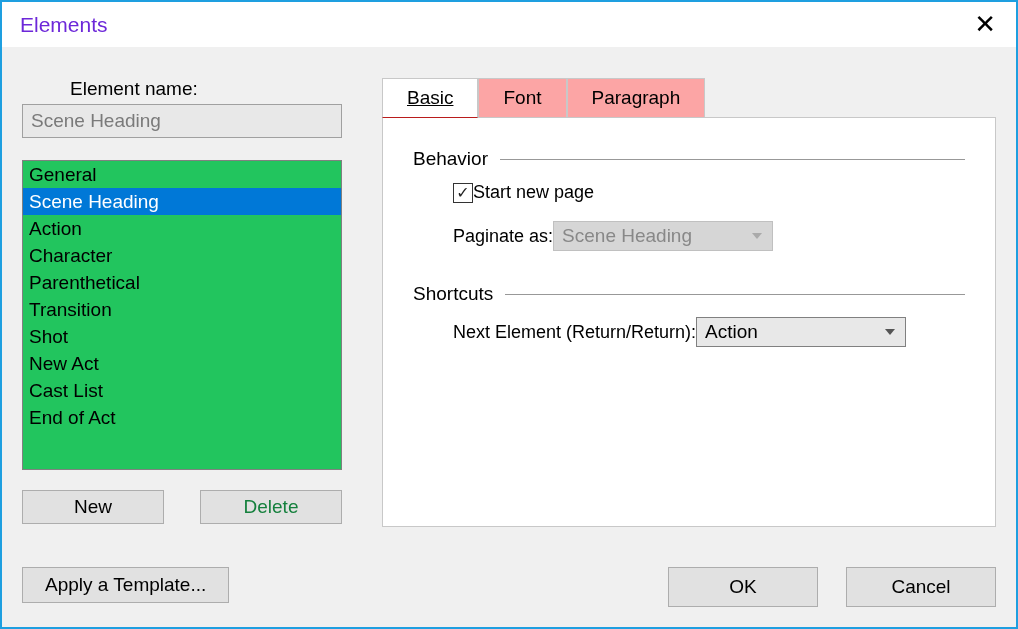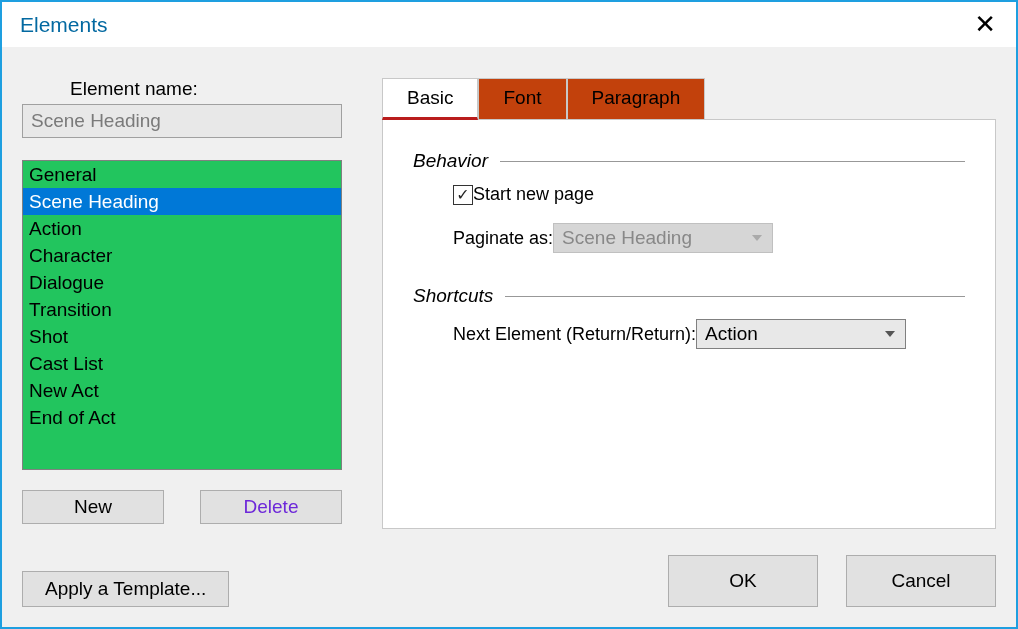--- a/index.html
+++ b/index.html
@@ -20,21 +20,21 @@
       height: 46px;
       background: #fff;
       display: flex;
       align-items: center;
       justify-content: space-between;
       padding: 0 12px 0 18px;
       border-bottom: 1px solid #f0f0f0;
     }
     .title {
       font-size: 21px;
-      color: #0369a1;
+      color: #6d28d9;
     }
     .close-x {
       font-size: 26px;
       cursor: pointer;
       padding: 0 8px;
       font-family: Arial, sans-serif;
       font-weight: normal;
     }
     .content {
       padding: 30px 20px 18px 20px;
@@ -89,66 +89,66 @@
       border: 1px solid #adadad;
       font-size: 19px;
       cursor: pointer;
       padding: 0 16px;
       display: inline-flex;
       align-items: center;
       justify-content: center;
     }
     .btn.wide { width: 152px; }
     .btn.disabled {
-      color: #6d28d9;
+      color: #15803d;
       cursor: default;
     }
     .right-col {
       flex: 1;
     }
     .tabs-wrap {
       position: relative;
     }
     .tabs {
       display: flex;
       position: relative;
       z-index: 2;
     }
     .tab {
       padding: 8px 24px;
       border: 1px solid #c8c8c8;
-      background: #c2410c;
+      background: #fca5a5;
       font-size: 19px;
       cursor: pointer;
       margin-right: 0;
     }
     .tab.active {
       background: #fff;
-      border-bottom: 3px solid #b91c1c;
+      border-bottom: 1px solid #b91c1c;
       position: relative;
       z-index: 3;
+      text-decoration: underline;
     }
     .tab-panel {
       border: 1px solid #c8c8c8;
       background: #fff;
       padding: 22px 30px 60px 30px;
       margin-top: -1px;
       min-height: 410px;
     }
     .fieldset-header {
       display: flex;
       align-items: center;
       margin-bottom: 12px;
       margin-top: 8px;
     }
     .fieldset-header .fs-label {
       font-size: 19px;
       padding-right: 12px;
       white-space: nowrap;
-      font-style: italic;
     }
     .fieldset-header .hr {
       flex: 1;
       height: 1px;
       background: #989898;
     }
     .form-row {
       display: flex;
       align-items: center;
       margin: 10px 0 18px 40px;
@@ -223,29 +223,29 @@
       text-align: center;
       font-size: 19px;
     }
     .bottom-bar {
       position: absolute;
       bottom: 20px;
       left: 20px;
       right: 20px;
       display: flex;
       justify-content: space-between;
-      align-items: flex-end;
+      align-items: flex-start;
     }
     .bottom-right {
       display: flex;
       gap: 28px;
     }
     .btn-big {
       width: 150px;
-      height: 52px;
+      height: 40px;
       font-size: 19px;
       border: 1px solid #adadad;
       background: #e1e1e1;
       cursor: pointer;
     }
     .template-btn {
       height: 36px;
       padding: 0 22px;
       font-size: 19px;
       border: 1px solid #adadad;
@@ -272,25 +272,25 @@
 
     <div class="left-col">
       <span class="label">Element name:</span>
       <input class="name-input" type="text" readonly="" value="Scene Heading" style="">
 
       <div class="listbox" id="listbox">
           <div class="list-item">General</div>
           <div class="list-item selected">Scene Heading</div>
           <div class="list-item">Action</div>
           <div class="list-item">Character</div>
-          <div class="list-item">Dialogue</div>
+          <div class="list-item">Parenthetical</div>
           <div class="list-item">Transition</div>
           <div class="list-item">Shot</div>
+          <div class="list-item">New Act</div>
           <div class="list-item">Cast List</div>
-          <div class="list-item">New Act</div>
           <div class="list-item">End of Act</div>
         </div>
 
       <div class="btn-row">
         <button class="btn wide">New</button>
         <button class="btn wide disabled">Delete</button>
       </div>
     </div>
 
     <div class="right-col">

